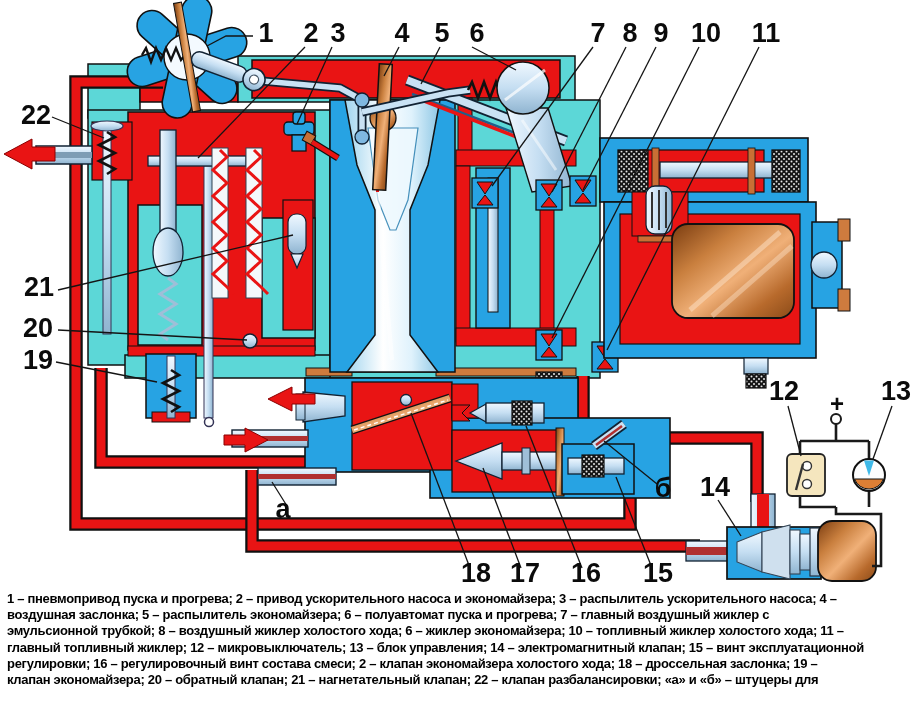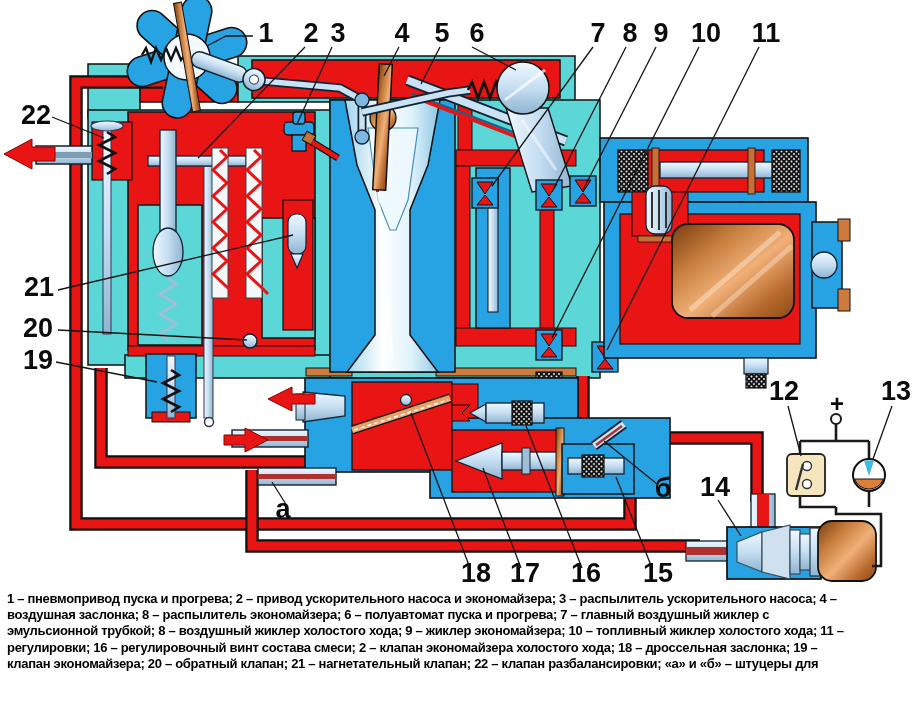--- a/index.html
+++ b/index.html
@@ -391,18 +391,19 @@
     <text class="callout" x="525" y="582">17</text>
     <text class="callout" x="476" y="582">18</text>
     <text class="callout" x="283" y="518">а</text>
     <text class="callout" x="663" y="497">б</text>
     <text class="plus" x="837" y="412">+</text>
   </g>
 </svg>
 
 <div class="caption">
   <div>1 – пневмопривод пуска и прогрева; 2 – привод ускорительного насоса и экономайзера; 3 – распылитель ускорительного насоса; 4 –</div>
-  <div>воздушная заслонка; 8 – распылитель экономайзера; 6 – полуавтомат пуска и прогрева; 7 – главный воздушный жиклер с</div>
-  <div>эмульсионной трубкой; 8 – воздушный жиклер холостого хода; 9 – жиклер экономайзера; 10 – топливный жиклер холостого хода; 11 –</div>
+  <div>воздушная заслонка; 5 – распылитель экономайзера; 6 – полуавтомат пуска и прогрева; 7 – главный воздушный жиклер с</div>
+  <div>эмульсионной трубкой; 8 – воздушный жиклер холостого хода; 6 – жиклер экономайзера; 10 – топливный жиклер холостого хода; 11 –</div>
+  <div>главный топливный жиклер; 12 – микровыключатель; 13 – блок управления; 14 – электромагнитный клапан; 15 – винт эксплуатационной</div>
   <div>регулировки; 16 – регулировочный винт состава смеси; 2 – клапан экономайзера холостого хода; 18 – дроссельная заслонка; 19 –</div>
   <div>клапан экономайзера; 20 – обратный клапан; 21 – нагнетательный клапан; 22 – клапан разбалансировки; «а» и «б» – штуцеры для</div>
 </div>
 </div>
 
 </body></html>

